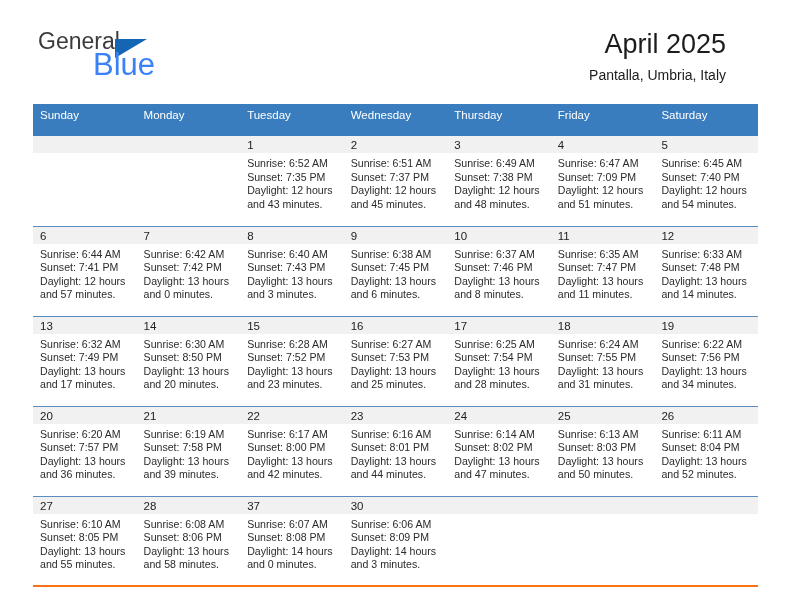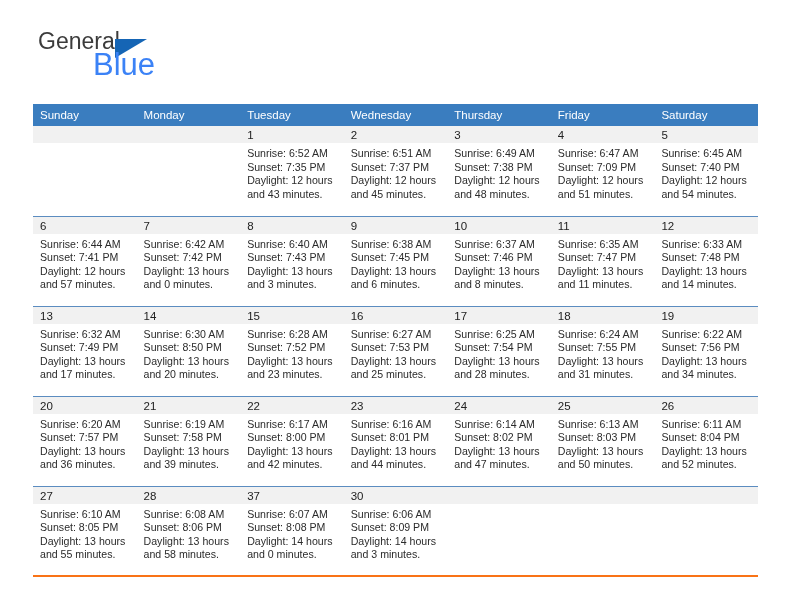--- a/index.html
+++ b/index.html
@@ -98,21 +98,21 @@
     border-collapse: collapse;
     table-layout: fixed;
   }
 
   .calendar th {
     background: #3a7dbf;
     color: #ffffff;
     font-size: 11.5px;
     font-weight: normal;
     text-align: left;
-    padding: 5px 0 5px 7px;
+    padding: 5px 0 15px 7px;
     height: 12px;
     box-sizing: border-box;
     border: none;
   }
 
   .calendar td {
     vertical-align: top;
     padding: 0;
     border: none;
     border-top: 1px solid #5b8cc0;
@@ -157,20 +157,24 @@
 <div class="page">
 
   <div class="header">
 
     <div class="brand">
       <span class="brand-general">General</span>
       <span class="brand-triangle"></span>
       <span class="brand-blue">Blue</span>
     </div>
 
+    <div class="titles">
+      <div class="title-main">April 2025</div>
+      <div class="title-sub">Pantalla, Umbria, Italy</div>
+    </div>
 
   </div>
 
   <table class="calendar">
     <colgroup>
       <col style="width:103.57px">
         <col style="width:103.57px">
         <col style="width:103.57px">
       <col style="width:103.57px">
         <col style="width:103.57px">

